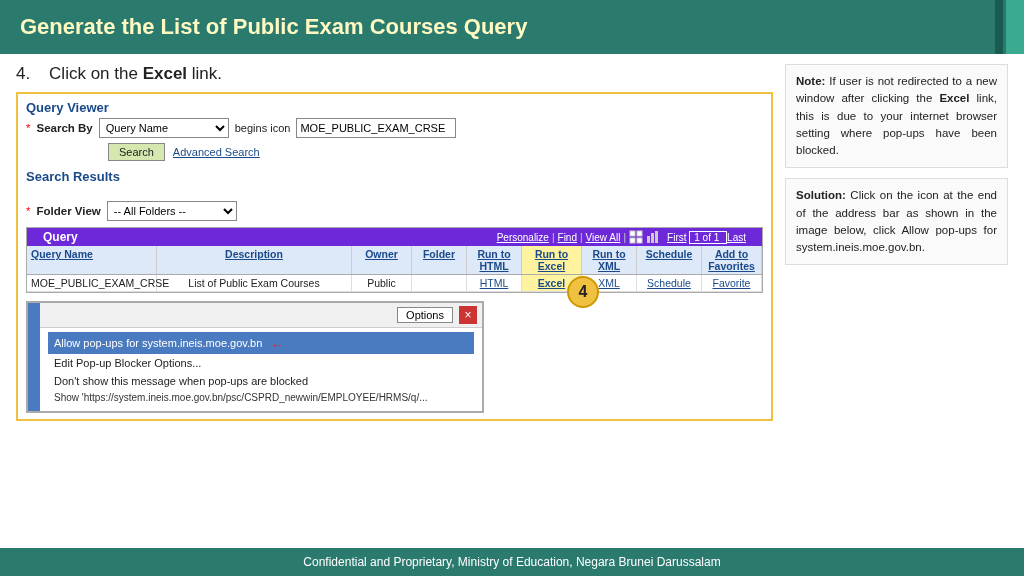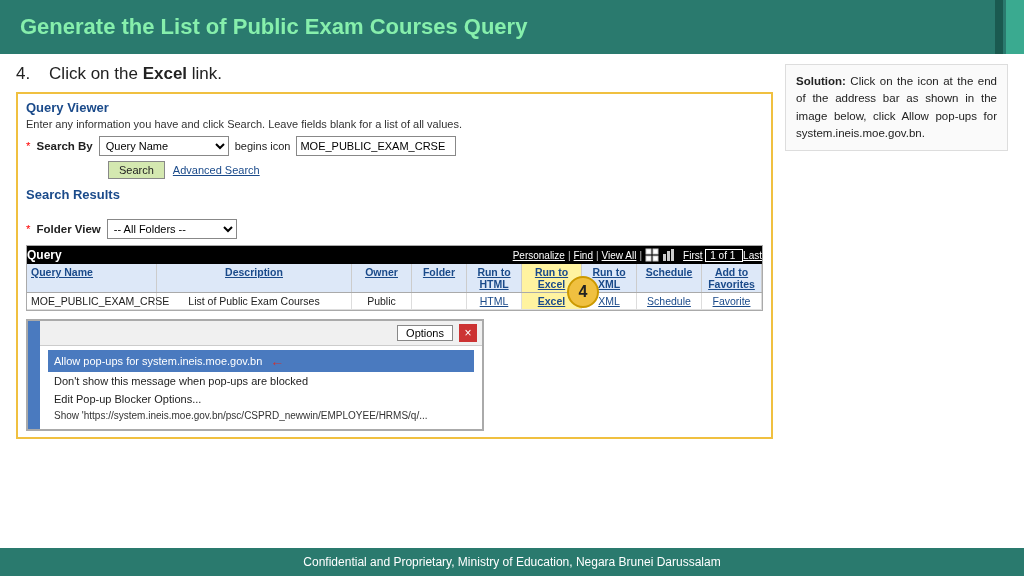--- a/index.html
+++ b/index.html
@@ -1,21 +1,21 @@
 <!DOCTYPE html>
 <html><head>
   <meta charset="utf-8">
   <style>
     * { box-sizing: border-box; margin: 0; padding: 0; }
     body { font-family: Arial, sans-serif; background: #fff; width: 1024px; height: 576px; overflow: hidden; }
 
     
     .header {
       background: #2a7a6e;
-      color: #86efac;
+      color: #fef9c3;
       padding: 14px 20px 14px 20px;
       display: flex;
       align-items: center;
       font-size: 22px;
       font-weight: bold;
       position: relative;
     }
     .header-accent {
       position: absolute;
       right: 0;
@@ -154,26 +154,26 @@
       color: #222;
       z-index: 10;
     }
 
     
     .query-table-wrapper {
       border: 1px solid #aaa;
       font-size: 11px;
     }
     .qt-header {
-      background: #000000;
+      background: #6d28d9;
       color: #fff;
       display: flex;
       align-items: center;
       justify-content: space-between;
-      padding: 2px 0;
+      padding: 2px 16px;
     }
     .qt-header-left { font-weight: bold; font-size: 12px; }
     .qt-header-right { font-size: 10px; display: flex; gap: 3px; align-items: center; }
     .qt-header-right a { color: #fff; text-decoration: underline; font-size: 10px; }
     .qt-header-right .pipe { color: #ccc; }
 
     .qt-col-headers {
       display: grid;
       grid-template-columns: 130px 195px 60px 55px 55px 60px 55px 65px 60px;
       background: #dde8f8;
@@ -325,21 +325,20 @@
   <div class="left-col">
 
     <p class="step-text">
       <span>4.</span>
       &nbsp;&nbsp;
       <span>Click on the </span><strong>Excel</strong><span> link.</span>
     </p>
 
     <div class="query-viewer">
       <div class="qv-title">Query Viewer</div>
-      <div class="qv-instructions">Enter any information you have and click Search. Leave fields blank for a list of all values.</div>
 
       <div class="qv-search-row">
         <span class="qv-label">*</span>
         <span class="qv-label-text">Search By</span>
         <select class="qv-select">
           <option>Query Name</option>
         </select>
         <span class="qv-begins">begins icon</span>
         <input class="qv-input" type="text" value="MOE_PUBLIC_EXAM_CRSE" style="">
       </div>
@@ -424,35 +423,41 @@
           <div class="popup-header">
             <button class="popup-options-btn">Options</button>
             <button class="popup-close">×</button>
           </div>
           <div class="popup-body">
             <div class="popup-item highlighted">
               <span>Allow pop-ups for system.ineis.moe.gov.bn</span>
               <span class="arrow">←</span>
             </div>
             <div class="popup-item">
-              <span>Don't show this message when pop-ups are blocked</span>
+              <span>Edit Pop-up Blocker Options...</span>
             </div>
             <div class="popup-item">
-              <span>Edit Pop-up Blocker Options...</span>
+              <span>Don't show this message when pop-ups are blocked</span>
             </div>
             <div class="popup-url">Show 'https://system.ineis.moe.gov.bn/psc/CSPRD_newwin/EMPLOYEE/HRMS/q/...</div>
           </div>
         </div>
       </div>
     </div>
   </div>
 
   <div class="badge-4">4</div>
 
   <div class="right-col">
+    <div class="note-box">
+      <span class="note-label">Note:</span>
+      <span> If user is not redirected to a new window after clicking the </span>
+      <span class="bold-inline">Excel</span>
+      <span> link, this is due to your internet browser setting where pop-ups have been blocked.</span>
+    </div>
     <div class="solution-box">
       <span class="sol-label">Solution:</span>
       <span> Click on the icon at the end of the address bar as shown in the image below, click Allow pop-ups for system.ineis.moe.gov.bn.</span>
     </div>
   </div>
 
 </div>
 
 <div class="footer">
   <span>Confidential and Proprietary, Ministry of Education, Negara Brunei Darussalam</span>

